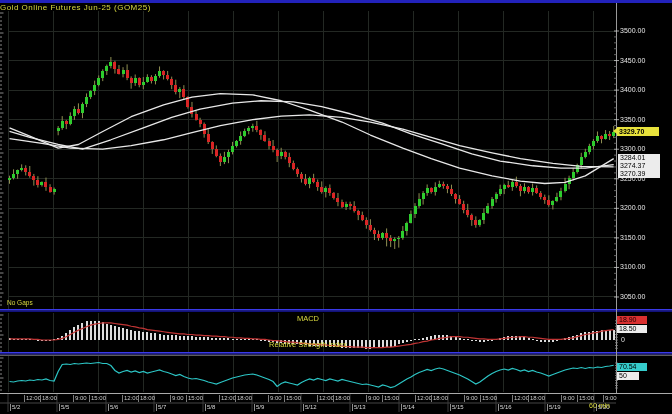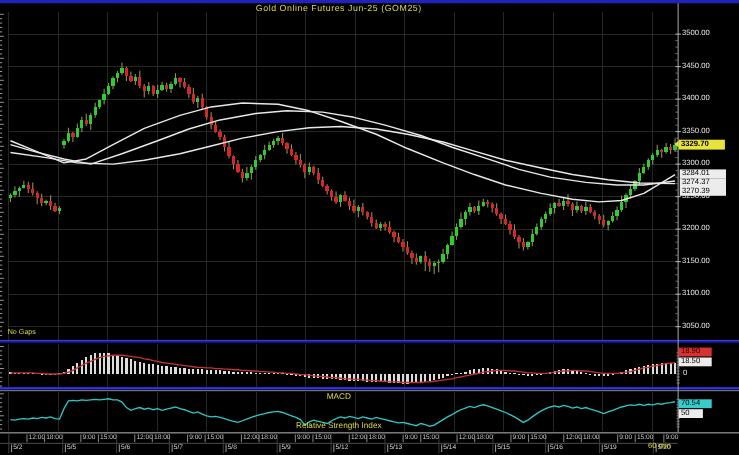--- a/index.html
+++ b/index.html
@@ -1,20 +1,20 @@
 <!DOCTYPE html>
 <html><head>
 <meta charset="utf-8">
 <style>
   html,body{margin:0;padding:0;background:#000;}
   .screen{position:relative;width:672px;height:414px;background:#000;overflow:hidden;
           font-family:"Liberation Sans",sans-serif;-webkit-font-smoothing:none;}
   .screen div{position:absolute;white-space:nowrap;}
-  .title{left:0;top:3px;width:616px;text-align:center;font-size:8px;color:#d9d93f;letter-spacing:.5px;}
-  .panel-title{width:616px;text-align:center;font-size:7.5px;color:#d9d93f;margin-top:42px;}
+  .title{left:0;top:3px;width:616px;font-size:8px;color:#d9d93f;letter-spacing:.5px;}
+  .panel-title{width:616px;text-align:center;font-size:7.5px;color:#d9d93f;}
   .macd-title{top:314px;}
   .rsi-title{top:340px;}
   .no-gaps{left:7px;top:299px;font-size:6.5px;color:#d9d93f;}
   .interval{left:589px;top:402px;font-size:7px;color:#d9d93f;}
   .tag{font-size:7px;line-height:9px;height:9px;color:#000;padding:0 2px;}
   .price-tag{left:617px;top:127px;width:38px;background:#e8e23c;font-weight:bold;}
   .price-tag::before{content:"";position:absolute;left:-7px;top:1px;border:3px solid transparent;border-right:4px solid #e8e23c;}
   .ma-tag{left:618px;width:38px;background:#ececec;height:8px;line-height:8px;font-size:7px;color:#000;padding:0 2px;}
   .ma0{top:154px;}.ma1{top:162px;}.ma2{top:170px;}
   .macd-sig{left:617px;top:316px;width:26px;background:#d93030;color:#1d0000;height:8px;line-height:8px;}

